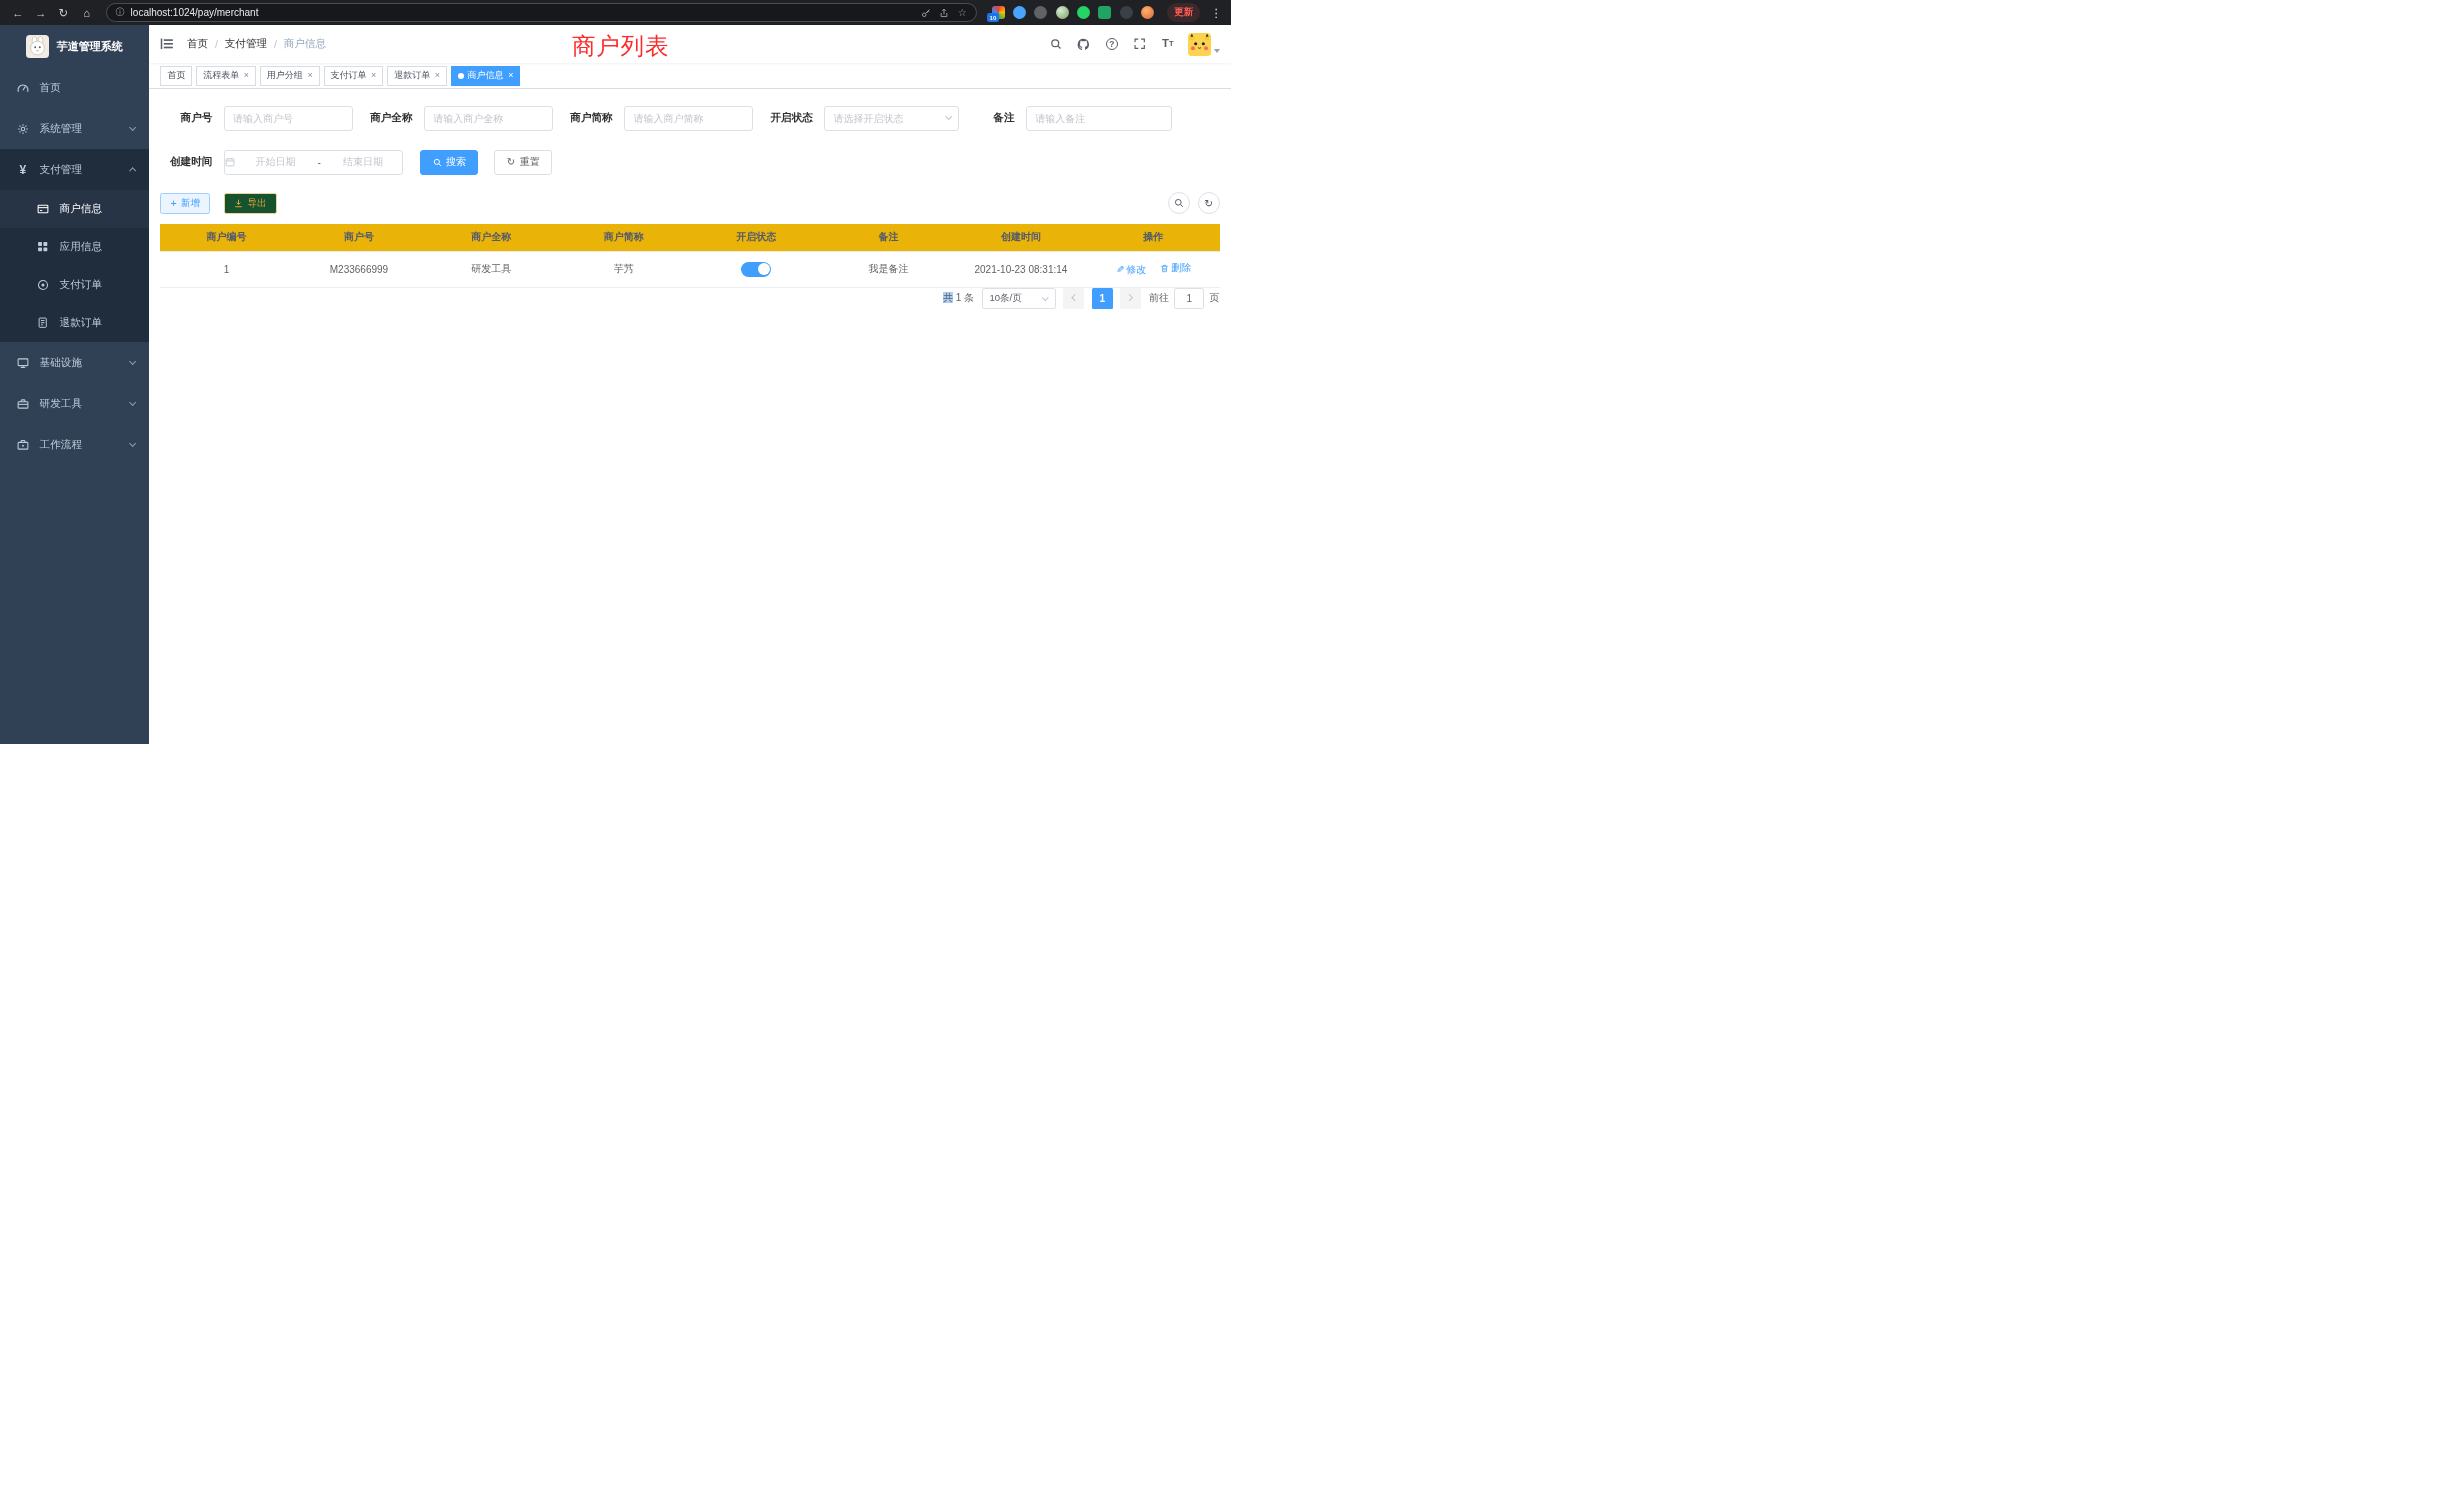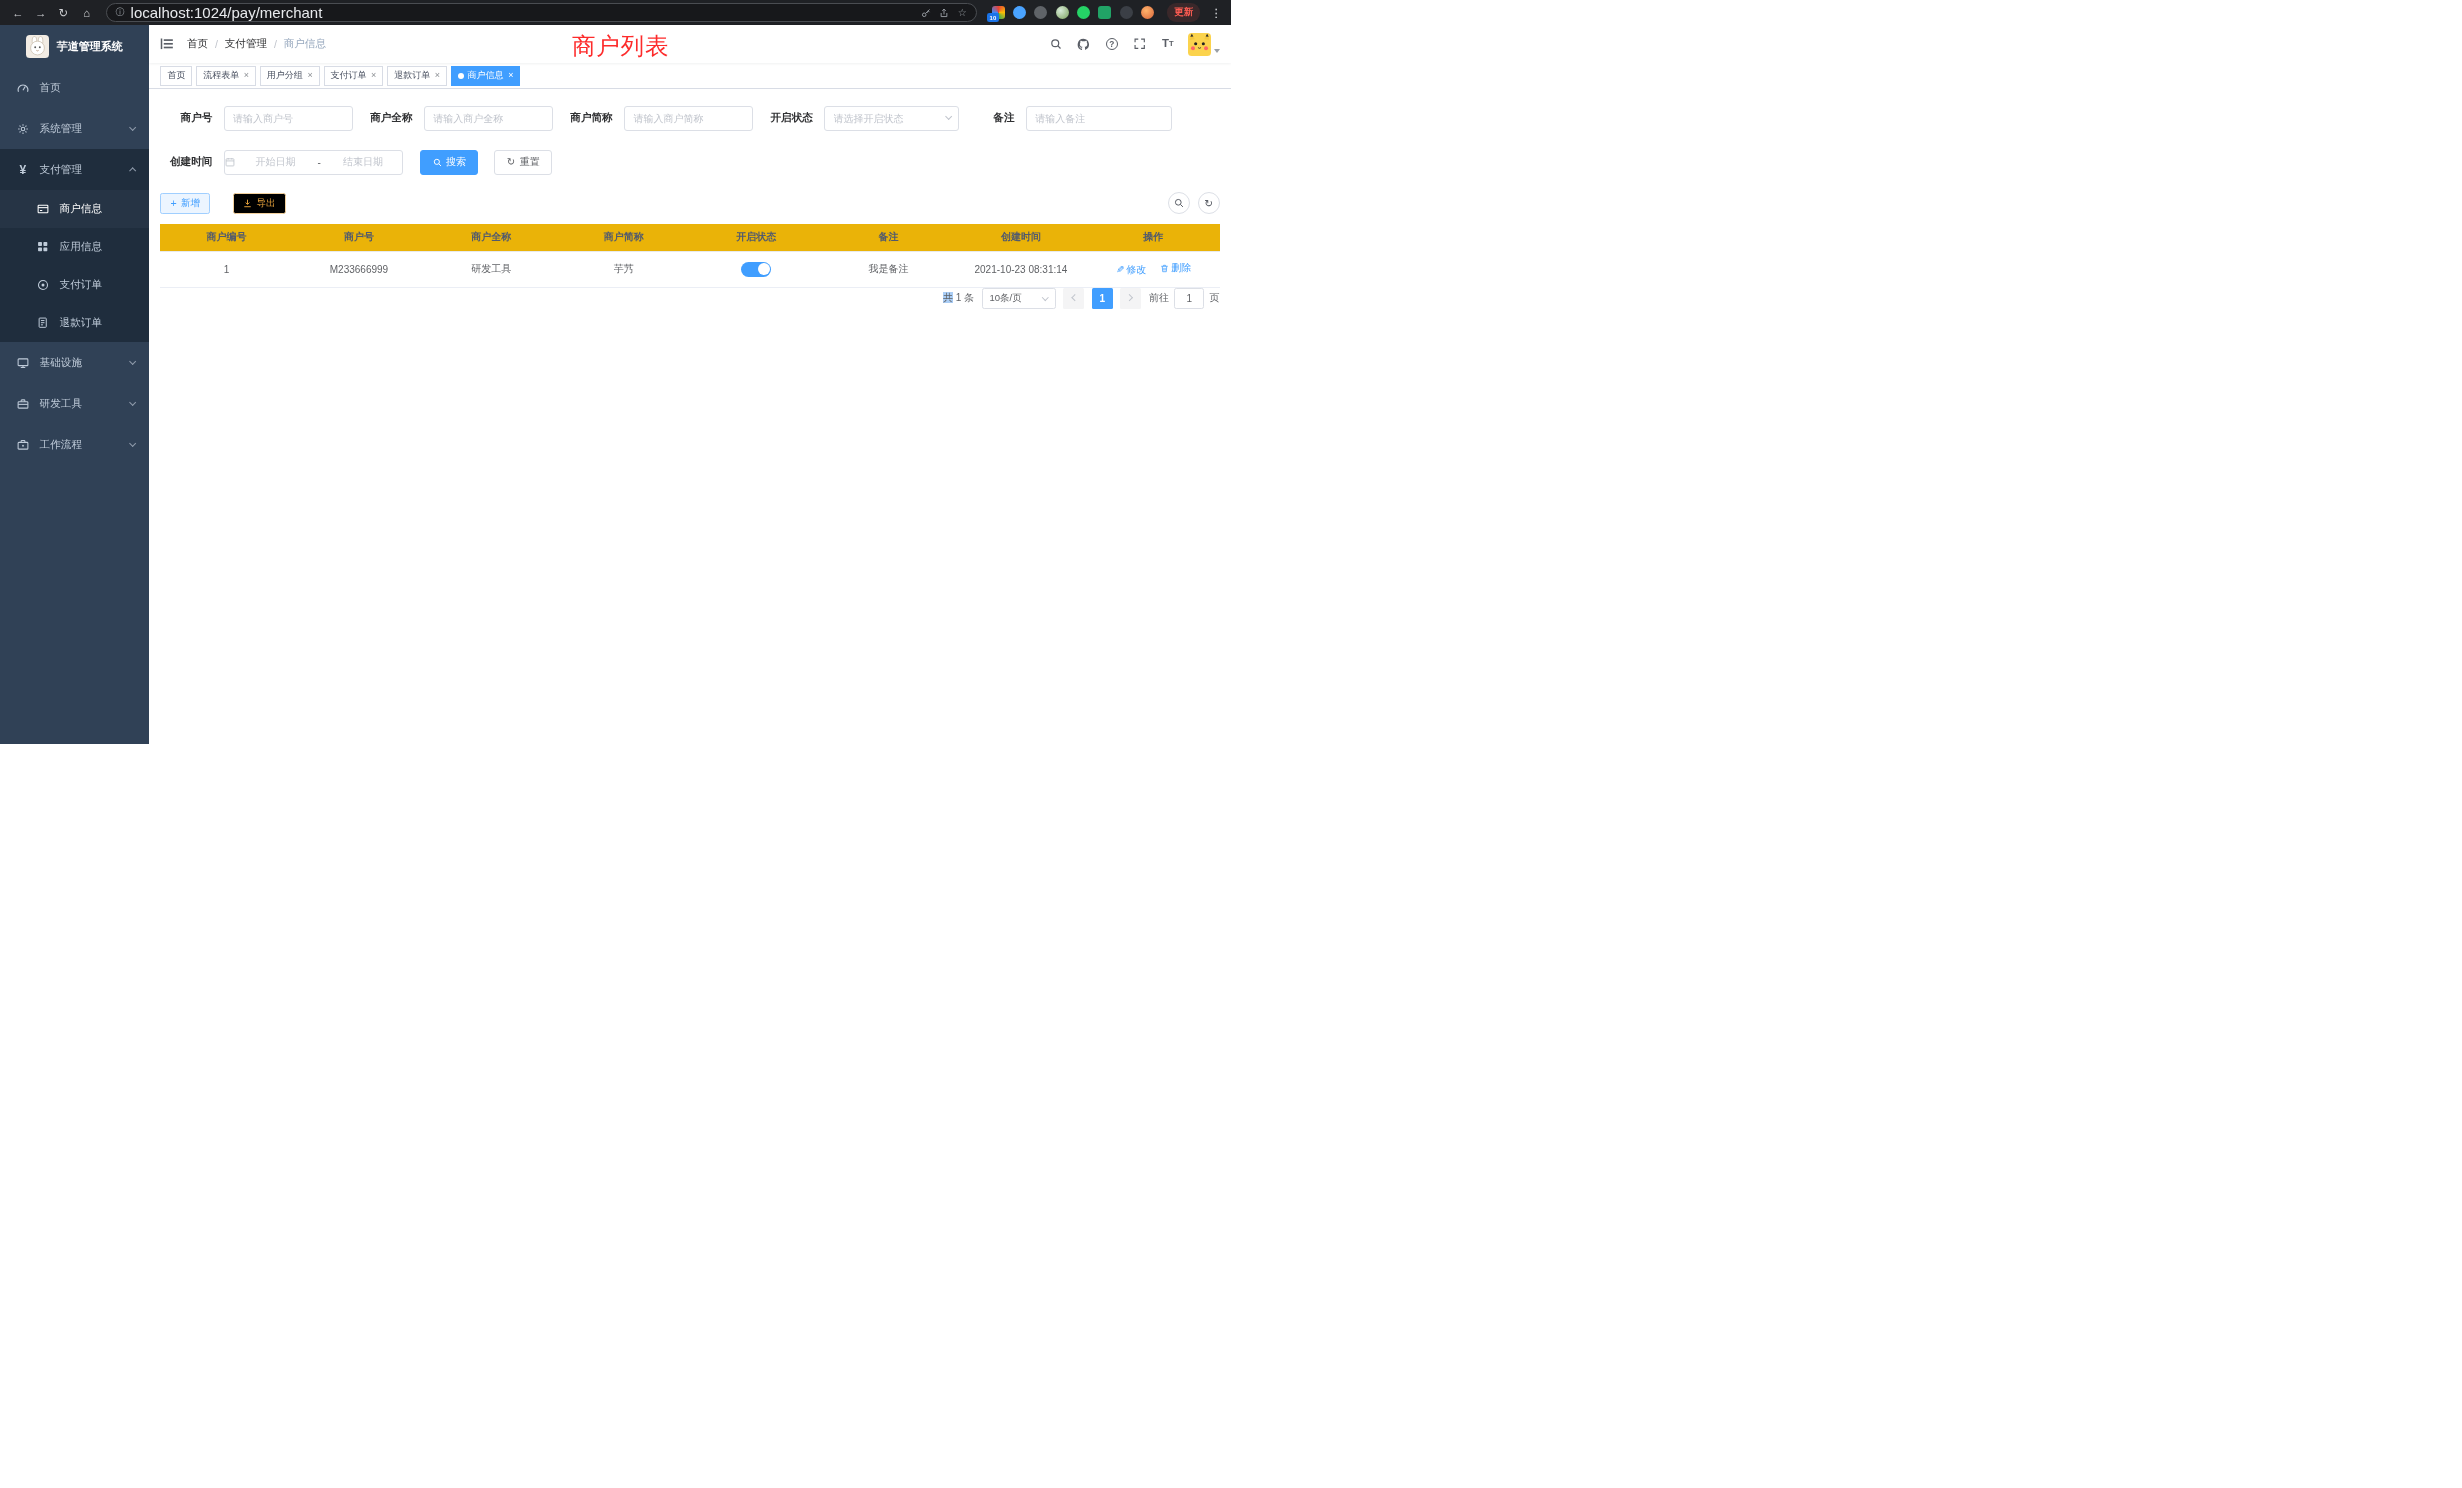--- a/index.html
+++ b/index.html
@@ -5,21 +5,21 @@
   *{box-sizing:border-box;margin:0;padding:0}
   html,body{width:1231px;height:744px}
   body{font-family:"Liberation Sans","DejaVu Sans",sans-serif;background:#fff;overflow:hidden}
   .screen{position:relative;width:1231px;height:744px;display:flex;flex-direction:column}
 
   
   .browser-bar{height:25px;background:#1f2125;display:flex;align-items:center;padding:0 7.6px;gap:3px;flex:0 0 auto}
   .nav-btn{color:#cfd1d4;font-size:11.4px;width:20px;height:18px;display:flex;align-items:center;justify-content:center;border-radius:50%;cursor:pointer}
   .omnibox{flex:1;height:19px;margin:0 6px;background:#17181b;border:0.8px solid #4a4d52;border-radius:10px;display:flex;align-items:center;padding:0 9px;gap:6px;min-width:0}
   .omnibox .info{color:#9aa0a6;font-size:9px}
-  .url{color:#e8eaed;font-size:15px;flex:1;white-space:nowrap;overflow:hidden}
+  .url{color:#e8eaed;font-size:10px;flex:1;white-space:nowrap;overflow:hidden}
   .omni-icons{display:flex;gap:8.3px;color:#9aa0a6;align-items:center;font-size:10px}
   .ext-area{display:flex;align-items:center;gap:8.3px;padding:0 6px}
   .ext{width:13px;height:13px;border-radius:3px;position:relative;cursor:pointer}
   .ext.round{border-radius:50%}
   .badge{position:absolute;left:-4.5px;bottom:-3px;background:#1a73e8;color:#fff;font-size:6px;line-height:1;padding:1.5px 2.3px;border-radius:2.3px;font-weight:700}
   .update{color:#ff5c52;font-size:9.5px;font-weight:700;margin:0 7.6px 0 4.5px;background:rgba(255,92,82,.12);padding:3px 6.8px;border-radius:9px;cursor:pointer}
   .kebab{color:#e8eaed;font-size:11.4px;margin-right:1.5px;cursor:pointer}
 
   
   .app{flex:1;display:flex;min-height:0}
@@ -75,21 +75,21 @@
   .select-wrap{position:relative;display:flex}
   .sel-chev{position:absolute;right:8.3px;top:8.3px;width:5.3px;height:5.3px;border-right:1.1px solid #c0c4cc;border-bottom:1.1px solid #c0c4cc;transform:rotate(45deg);pointer-events:none}
   .range{width:179px;height:25px;border:0.8px solid #dcdfe6;border-radius:3px;display:flex;align-items:center;padding:0 0;gap:2px;font-size:10px;background:#fff;cursor:text}
   .range .ph{flex:1;text-align:center;color:#c0c4cc}
   .range .rsep{color:#606266;padding:0 1.5px}
   .btn{height:25px;display:inline-flex;align-items:center;justify-content:center;gap:4.5px;font-size:10px;border-radius:3px;padding:0 11.4px;border:0.8px solid #dcdfe6;background:#fff;color:#606266;cursor:pointer}
   .btn.primary{background:#409eff;border-color:#409eff;color:#fff}
   .ml12{}.ml21{margin-left:16px}
   .btn.sm{height:21px;padding:0 9px;font-size:9.5px;border-radius:2.3px}
   .btn.plain-primary{background:#ecf5ff;border-color:#a0cfff;color:#409eff}
-  .btn.plain-warning{background:#000000;border-color:#f3d19e;color:#e6a23c;margin-left:23px}
+  .btn.plain-warning{background:#14532d;border-color:#f3d19e;color:#e6a23c;margin-left:14px}
   .toolbar{display:flex;align-items:center;margin-bottom:10px}
   .toolbar-right{margin-left:auto;display:flex;gap:7.6px}
   .circle-btn{width:22px;height:22px;border-radius:50%;border:0.8px solid #dcdfe6;background:#fff;display:flex;align-items:center;justify-content:center;color:#5a5e66;cursor:pointer;font-size:10.6px}
 
   
   table.grid{width:100%;border-collapse:collapse;table-layout:fixed}
   .grid th{background:#eab308;color:#515a6e;font-size:10px;font-weight:700;height:27px;text-align:center;border-bottom:0.8px solid #e8eaec}
   .grid td{height:36px;font-size:10px;color:#606266;text-align:center;border-bottom:0.8px solid #ebeef5}
   .switch{width:30px;height:15px;border-radius:7.6px;background:#409eff;position:relative;display:inline-block;vertical-align:middle;cursor:pointer}
   .switch::after{content:"";position:absolute;right:1.5px;top:1.5px;width:12px;height:12px;border-radius:50%;background:#fff}

